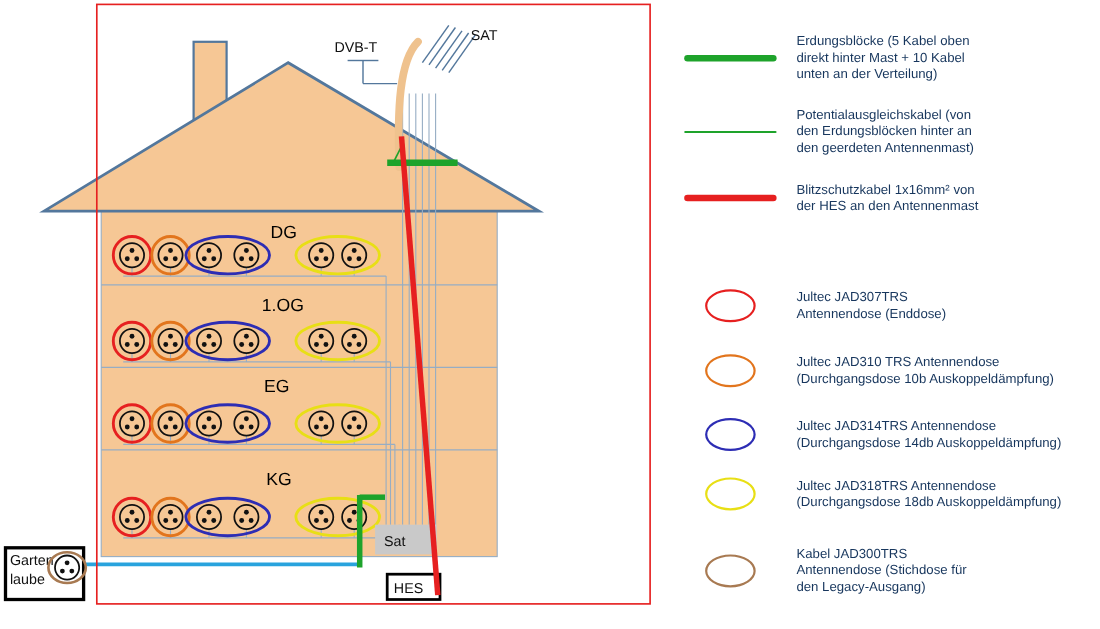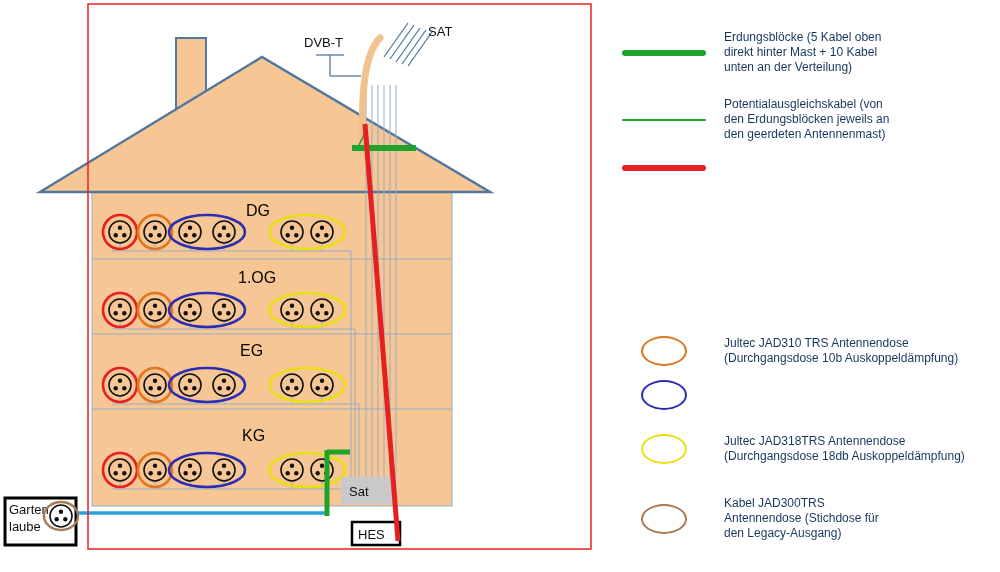--- a/index.html
+++ b/index.html
@@ -313,39 +313,50 @@
         </div>
       <div class="legend-text">Erdungsblöcke (5 Kabel oben
 direkt hinter Mast + 10 Kabel
 unten an der Verteilung)</div>
     </div>
     <div class="legend-item" style="top:97px">
       <div class="swatch-col">
           <span class="swatch line-swatch thin" style="background: rgb(30, 163, 43);"></span>
         </div>
       <div class="legend-text">Potentialausgleichskabel (von
-den Erdungsblöcken jeweils an
+den Erdungsblöcken hinter an
 den geerdeten Antennenmast)</div>
     </div>
     <div class="legend-item" style="top:165px">
       <div class="swatch-col">
           <span class="swatch line-swatch thick" style="background: rgb(230, 32, 32);"></span>
         </div>
-    </div>
-    <div class="legend-item" style="top:336px">
+      <div class="legend-text">Blitzschutzkabel 1x16mm² von
+der HES an den Antennenmast</div>
+    </div>
+    <div class="legend-item" style="top:263px">
+      <div class="swatch-col">
+          <span class="swatch ellipse-swatch" style="border-color: rgb(230, 32, 32);"></span>
+        </div>
+      <div class="legend-text">Jultec JAD307TRS
+Antennendose (Enddose)</div>
+    </div>
+    <div class="legend-item" style="top:322px">
       <div class="swatch-col">
           <span class="swatch ellipse-swatch" style="border-color: rgb(226, 117, 29);"></span>
         </div>
       <div class="legend-text">Jultec JAD310 TRS Antennendose
 (Durchgangsdose 10b Auskoppeldämpfung)</div>
     </div>
     <div class="legend-item" style="top:380px">
       <div class="swatch-col">
           <span class="swatch ellipse-swatch" style="border-color: rgb(45, 45, 180);"></span>
         </div>
+      <div class="legend-text">Jultec JAD314TRS Antennendose
+(Durchgangsdose 14db Auskoppeldämpfung)</div>
     </div>
     <div class="legend-item" style="top:434px">
       <div class="swatch-col">
           <span class="swatch ellipse-swatch" style="border-color: rgb(232, 223, 21);"></span>
         </div>
       <div class="legend-text">Jultec JAD318TRS Antennendose
 (Durchgangsdose 18db Auskoppeldämpfung)</div>
     </div>
     <div class="legend-item" style="top:496px">
       <div class="swatch-col">

